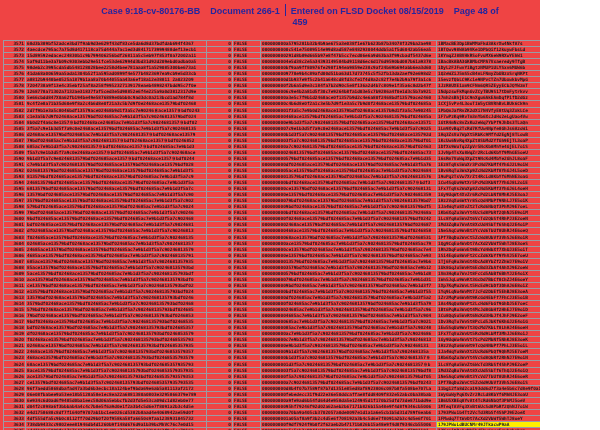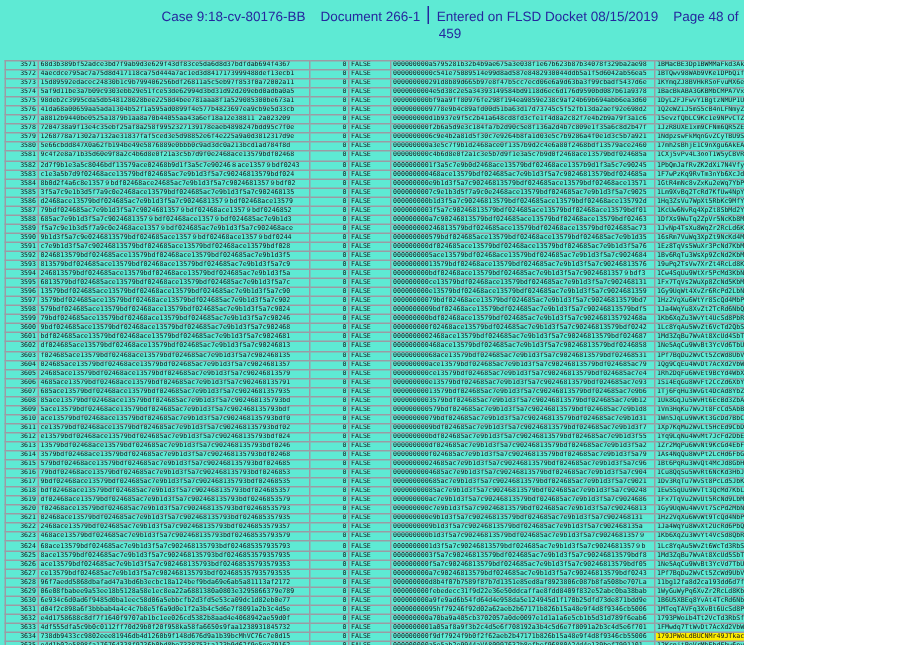--- a/index.html
+++ b/index.html
@@ -1,17 +1,17 @@
 <!DOCTYPE html>
 <html><head>
 <meta charset="utf-8">
 <style>
   html,body{margin:0;padding:0;background:#ffffff;}
-  .page{position:relative;width:496px;height:430px;background:#5eead4;overflow:hidden;
-        font-family:"Liberation Sans",sans-serif;}
+  .page{position:relative;width:540px;height:430px;background:#ef4444;overflow:hidden;
+        font-family:"Liberation Sans",sans-serif;font-weight:bold;}
   .doc-header{position:absolute;top:4px;left:0;width:600px;text-align:center;
               color:#26269e;font-size:9px;line-height:11px;font-family:"Liberation Sans",sans-serif;}
   .doc-header .gap{display:inline-block;width:10px;}
   .vsep{display:inline-block;width:1px;height:12px;background:#26269e;margin:0 5px;vertical-align:-2px;}
   .hline2{margin-top:0px;}
   table.addr-table{position:absolute;top:40px;left:3px;width:594px;height:388px;
         border-collapse:collapse;table-layout:fixed;
         font-family:"DejaVu Sans Mono",monospace;font-size:4.4px;color:#15151a;}
   table.addr-table td{border:0.8px solid #9b9ba4;padding:0 1px;overflow:hidden;
         white-space:nowrap;height:5.05px;line-height:5px;}

